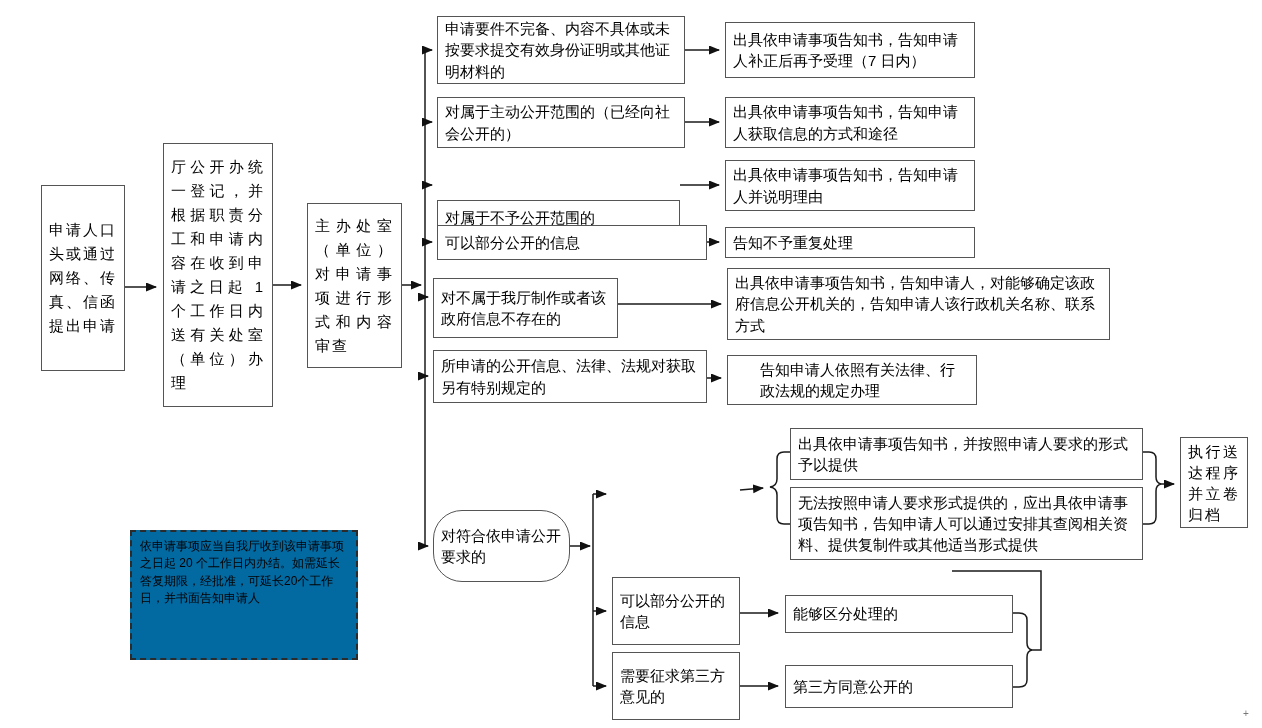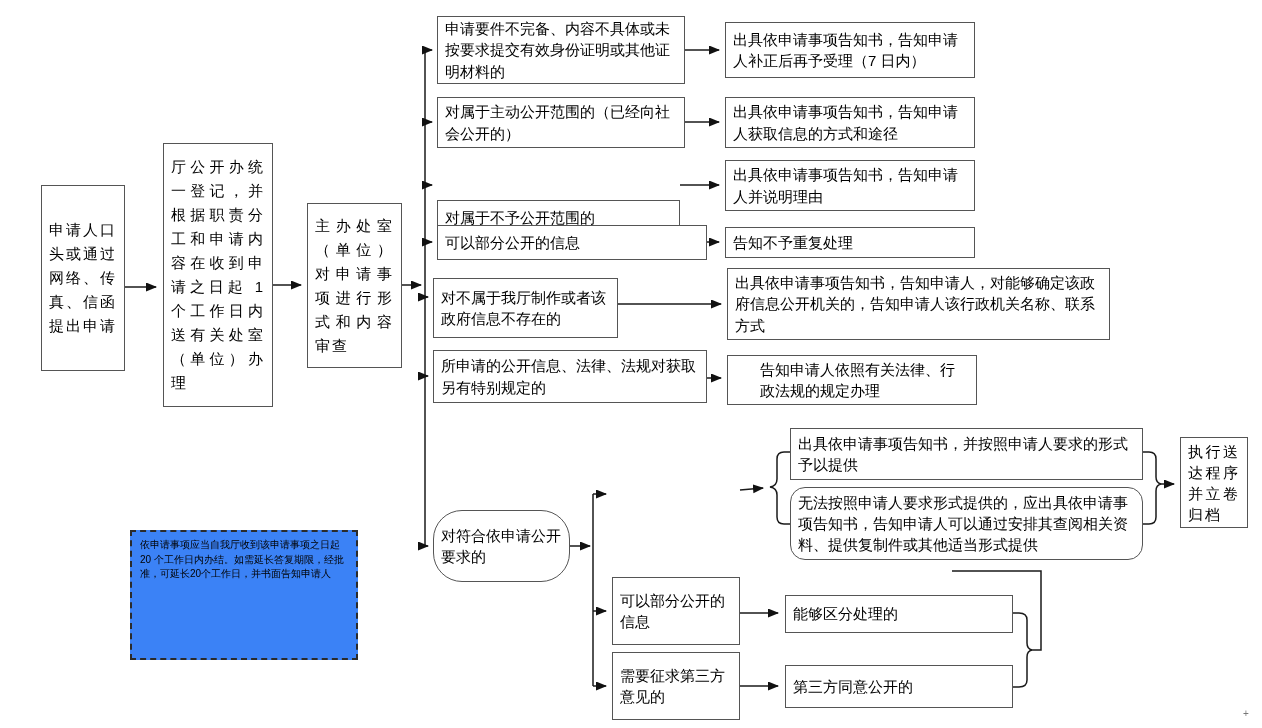--- a/index.html
+++ b/index.html
@@ -9,22 +9,22 @@
   }
   #wires{position:absolute;left:0;top:0;width:1262px;height:728px;}
   .node{
     position:absolute;box-sizing:border-box;border:1.6px solid #555;background:#fff;
     font-size:15px;line-height:1.42;padding:4px 7px;display:flex;align-items:center;
   }
   .node > span{display:block;width:100%;text-align:left;}
   .vcol > span{text-align:justify;text-justify:inter-character;letter-spacing:2px;}
   .vcol{line-height:1.6;}
   .note{
-    position:absolute;box-sizing:border-box;border:2px dashed #2b2b2b;background:#3b82f6;
-    font-size:10px;line-height:1.45;padding:6px 8px;
+    position:absolute;box-sizing:border-box;border:2px dashed #2b2b2b;background:#0369a1;
+    font-size:12px;line-height:1.45;padding:6px 8px;
   }
   .corner-mark{position:absolute;font-size:10px;color:#777;}
 </style>
 </head>
 <body>
 
 <div id="canvas">
 
   <svg id="wires" width="1262" height="728" viewBox="0 0 1262 728">
     <defs>
@@ -127,21 +127,21 @@
   <div class="node" style="left:612px;top:577px;width:128px;height:68px;">
       <span>可以部分公开的信息</span>
     </div>
   <div class="node" style="left:612px;top:652px;width:128px;height:68px;">
       <span>需要征求第三方意见的</span>
     </div>
 
   <div class="node" style="left:790px;top:428px;width:353px;height:52px;">
       <span>出具依申请事项告知书，并按照申请人要求的形式予以提供</span>
     </div>
-  <div class="node" style="left:790px;top:487px;width:353px;height:73px;border-radius:15px;">
+  <div class="node" style="left:790px;top:487px;width:353px;height:73px;">
       <span>无法按照申请人要求形式提供的，应出具依申请事项告知书，告知申请人可以通过安排其查阅相关资料、提供复制件或其他适当形式提供</span>
     </div>
 
   <div class="node" style="left:785px;top:595px;width:228px;height:38px;">
       <span>能够区分处理的</span>
     </div>
   <div class="node" style="left:785px;top:665px;width:228px;height:43px;">
       <span>第三方同意公开的</span>
     </div>
 

